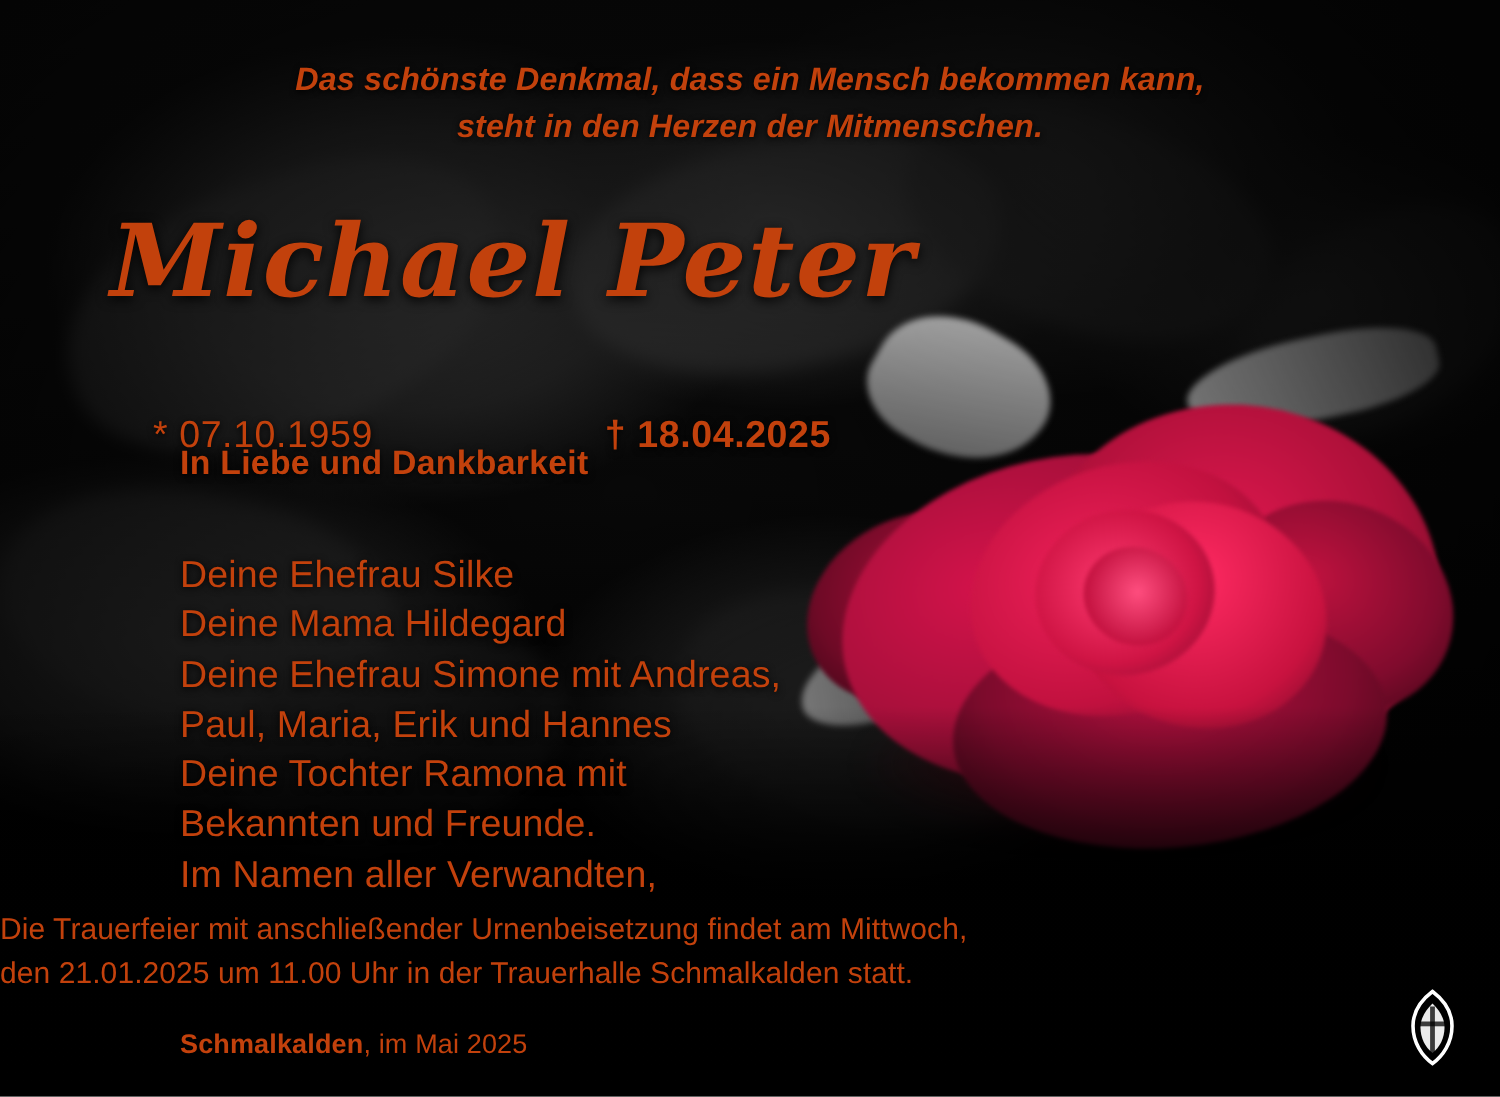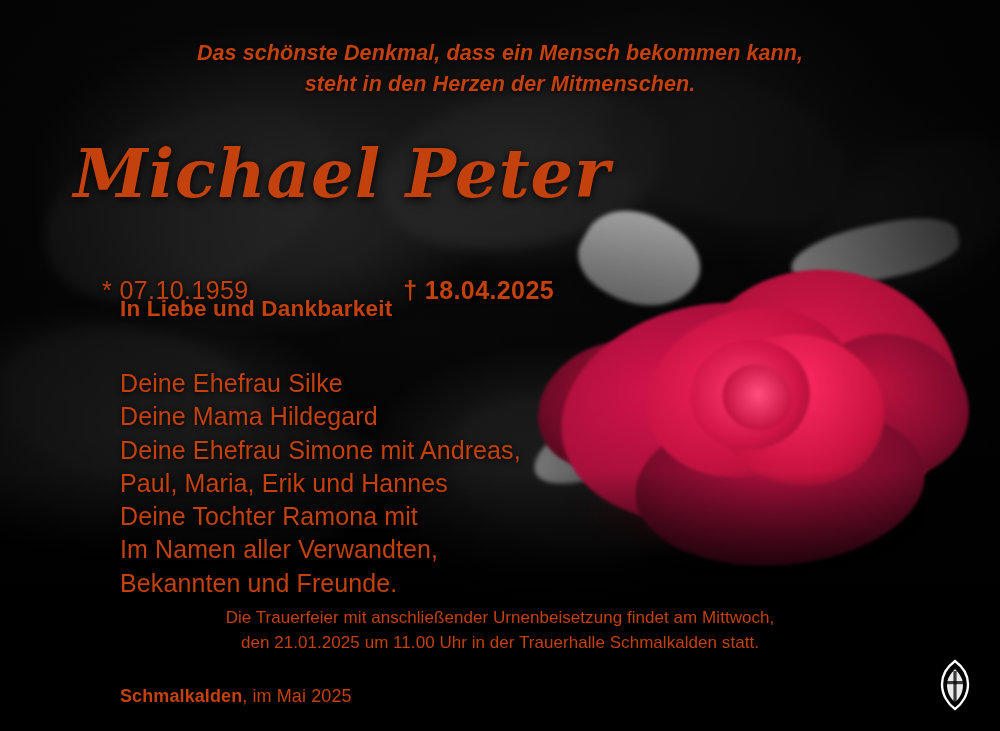--- a/index.html
+++ b/index.html
@@ -176,22 +176,22 @@
     letter-spacing: .1px;
     text-shadow: 0 1px 5px rgba(0,0,0,.95);
     margin-top: 32px;
   }
   .family div { white-space: nowrap; }
 
   .ceremony {
     position: absolute;
     top: 606px;
     left: 0; right: 0;
-    text-align: center;
-    font-size: 17px;
+    text-align: left;
+    font-size: 20px;
     line-height: 1.45;
     letter-spacing: .05px;
     text-shadow: 0 1px 5px rgba(0,0,0,.95);
   }
   .ceremony div { white-space: nowrap; }
 
   .place {
     position: absolute;
     top: 686px;
     left: 120px;
@@ -258,22 +258,22 @@
     </div>
 
     <div class="dedication">In Liebe und Dankbarkeit</div>
 
     <div class="family">
       <div>Deine Ehefrau Silke</div>
       <div>Deine Mama Hildegard</div>
       <div>Deine Ehefrau Simone mit Andreas,</div>
       <div>Paul, Maria, Erik und Hannes</div>
       <div>Deine Tochter Ramona mit</div>
+      <div>Bekannten und Freunde.</div>
       <div>Im Namen aller Verwandten,</div>
-      <div>Bekannten und Freunde.</div>
     </div>
 
     <div class="ceremony">
       <div>Die Trauerfeier mit anschließender Urnenbeisetzung findet am Mittwoch,</div>
       <div>den 21.01.2025 um 11.00 Uhr in der Trauerhalle Schmalkalden statt.</div>
     </div>
 
     <div class="place">
       <b>Schmalkalden</b><span>, im Mai 2025</span>
     </div>

